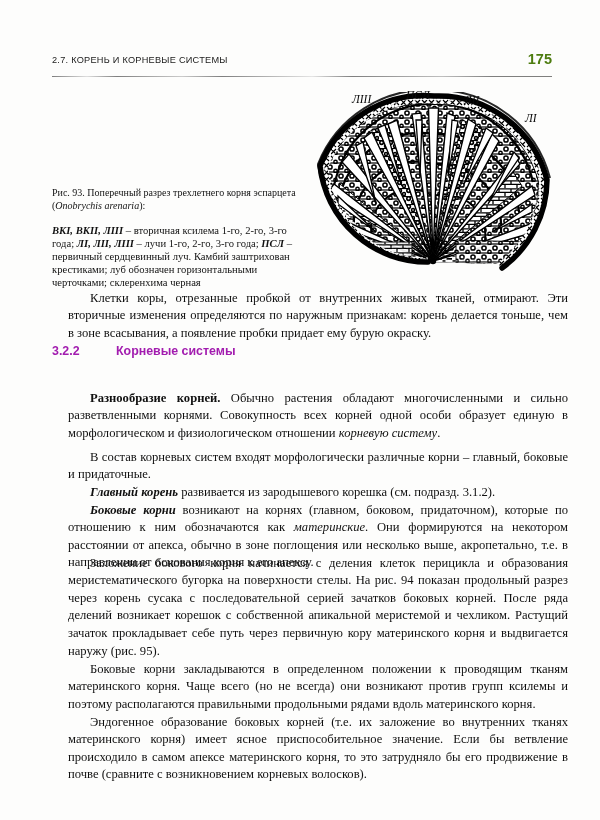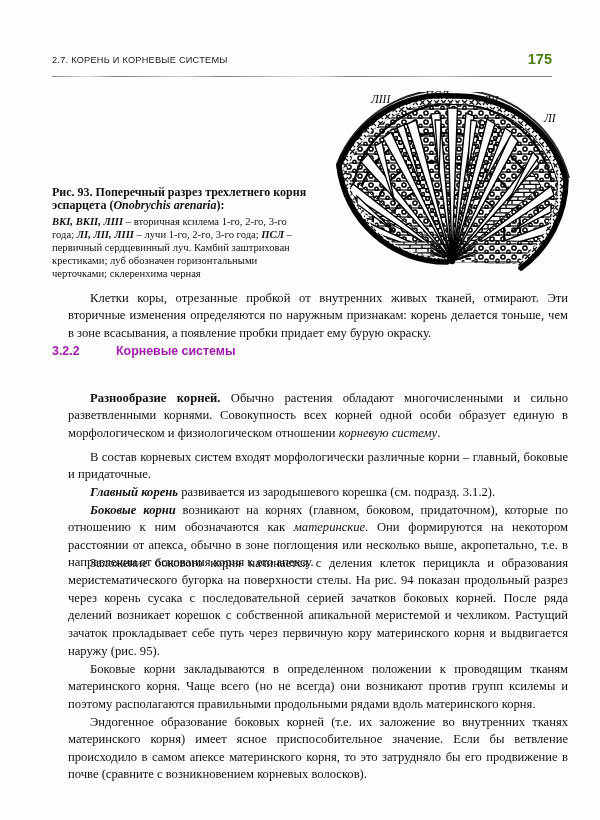--- a/index.html
+++ b/index.html
@@ -79,21 +79,21 @@
       rgba(255,255,255,0) 34%,
       rgba(255,255,255,.8) 52%,
       rgba(255,255,255,0) 60%,
       rgba(255,255,255,.5) 78%,
       rgba(255,255,255,0) 88%);
   }
 
   
   .figure {
     position: absolute;
-    left: 283px;
+    left: 264px;
     top: 92px;
     width: 235px;
     height: 180px;
   }
   .figure svg { display: block; }
   .fig-label {
     position: absolute;
     font-family: "Liberation Serif", serif;
     font-style: italic;
     font-size: 11.5px;
@@ -110,25 +110,25 @@
     position: absolute;
     left: 0;
     top: 186px;
     width: 258px;
     font-size: 10.6px;
     line-height: 13.1px;
     color: #121212;
     text-align: left;
   }
   .caption-head {
-    font-weight: bold;
-    font-size: 12px;
+    font-weight: normal;
+    font-size: 10px;
     line-height: 13.4px;
     display: block;
-    margin-bottom: 2px;
+    margin-bottom: 11px;
   }
   .caption-body { display: block; }
   .it { font-style: italic; }
   .bi { font-style: italic; font-weight: bold; }
   .b  { font-weight: bold; }
 
   
   .para {
     position: absolute;
     left: 16px;

